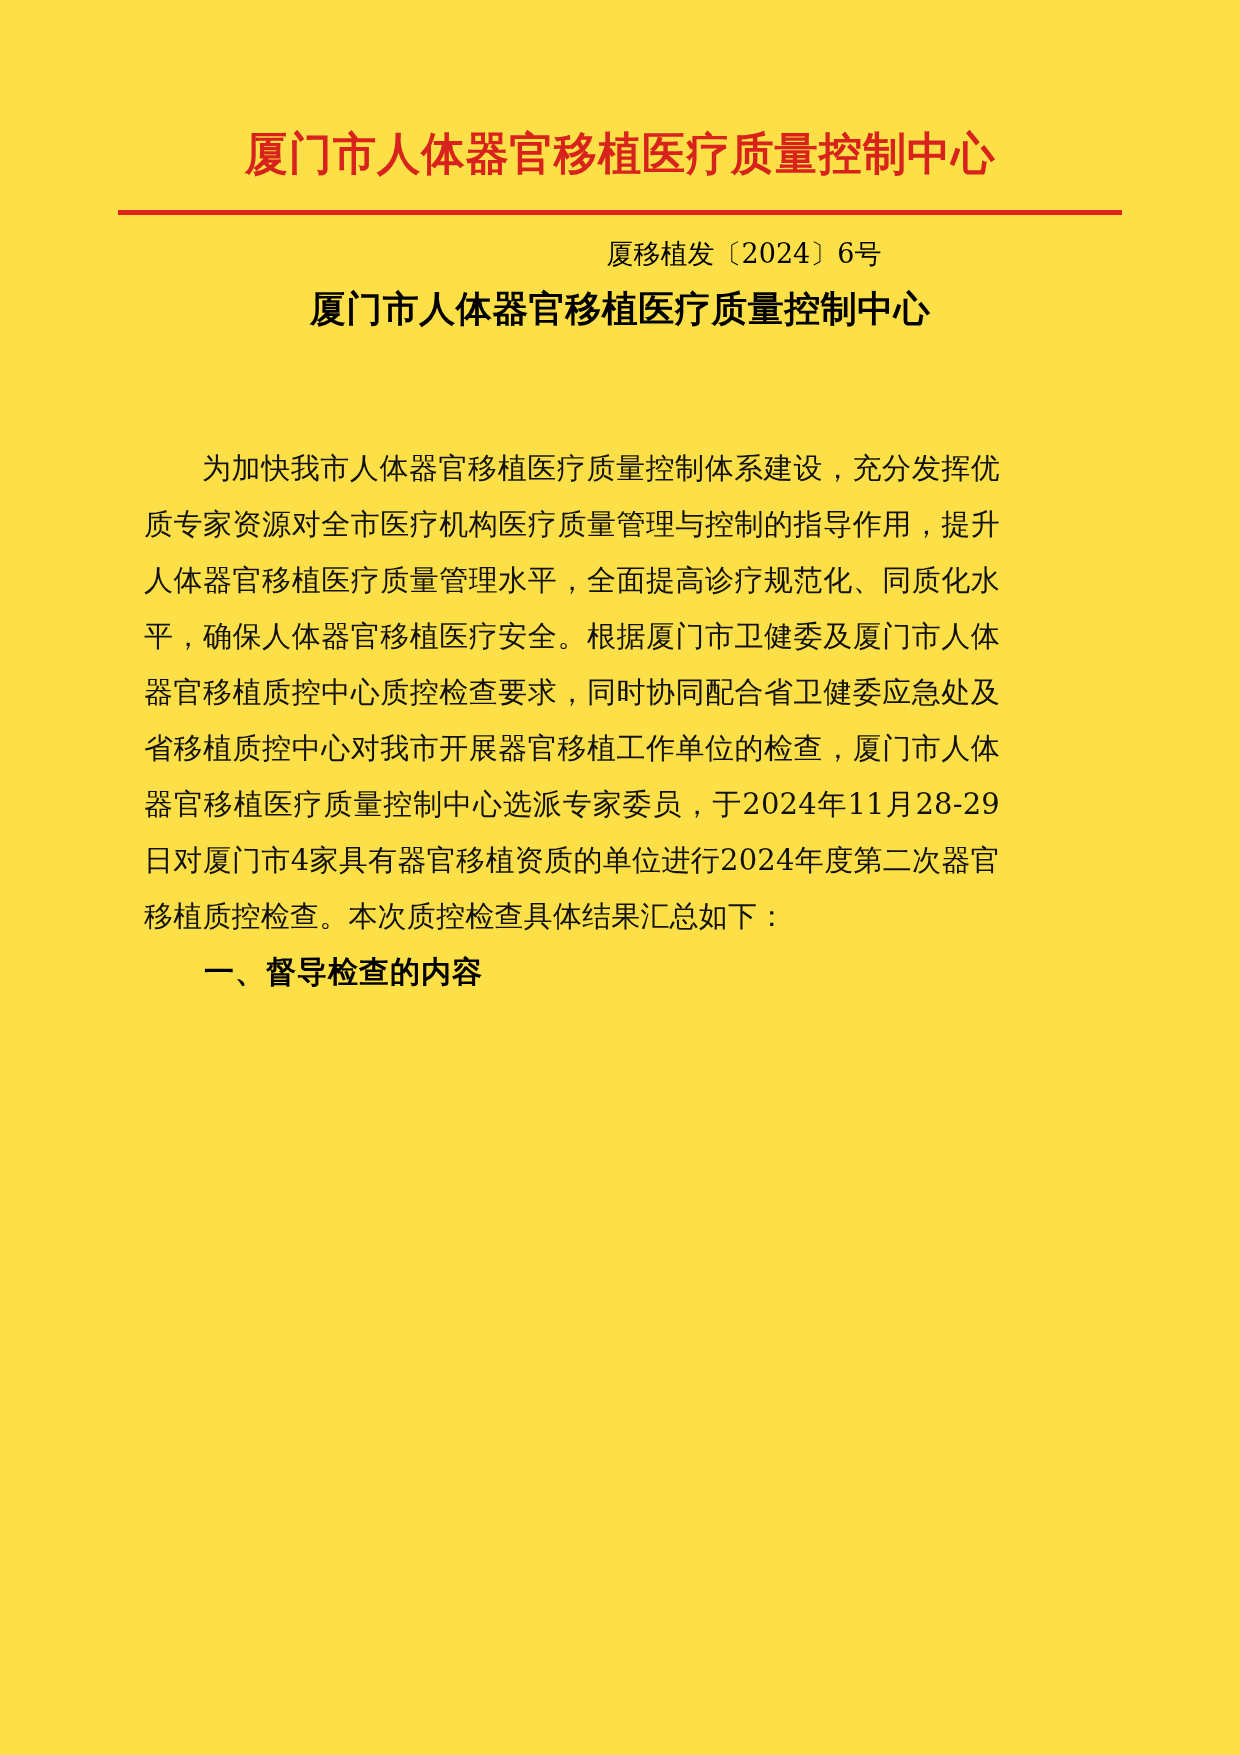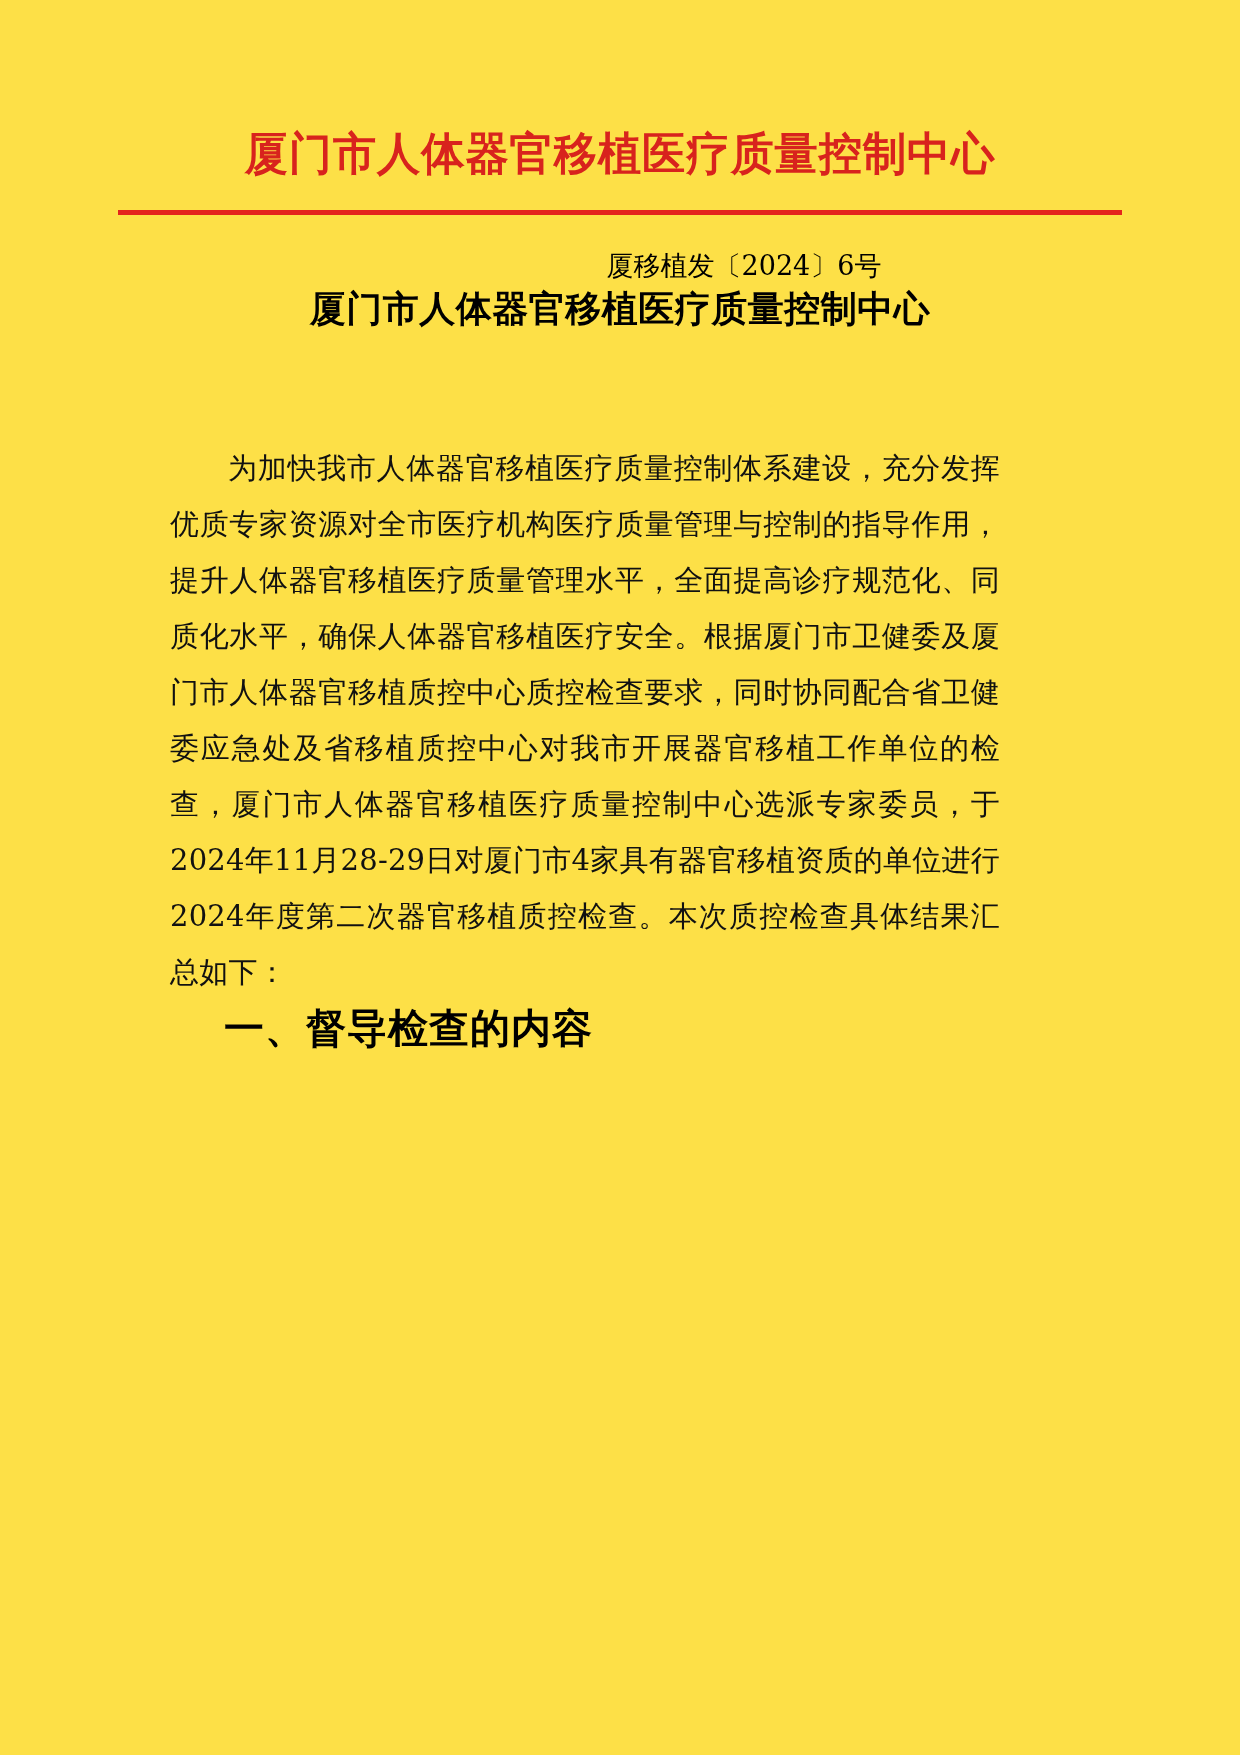--- a/index.html
+++ b/index.html
@@ -44,21 +44,21 @@
     top: 210px;
     width: 1004px;
     height: 5px;
     background: #e4241c;
   }
 
   
   .doc-number {
     position: absolute;
     left: 0;
-    top: 248px;
+    top: 236px;
     width: 1168px;
     text-align: center;
     padding-right: 0px;
     box-sizing: border-box;
   }
   .doc-number-text {
     display: inline-block;
     font-family: "DejaVu Serif", "Liberation Serif", serif;
     font-size: 27px;
     color: #000000;
@@ -98,26 +98,25 @@
     line-height: 56px;
     color: #111111;
     text-align: justify;
     text-align-last: left;
     text-justify: inter-ideograph;
     margin: 0;
     letter-spacing: 0.2px;
   }
   .para.indent {
     text-indent: 2em;
-    margin-left: 26px;
   }
   .section-heading {
     font-family: "DejaVu Sans", "Liberation Sans", sans-serif;
     font-weight: bold;
-    font-size: 40px;
+    font-size: 30px;
     line-height: 56px;
     color: #000000;
     margin: 0;
     text-indent: 2em;
     letter-spacing: 1px;
   }
 </style>
 </head>
 <body>
 

